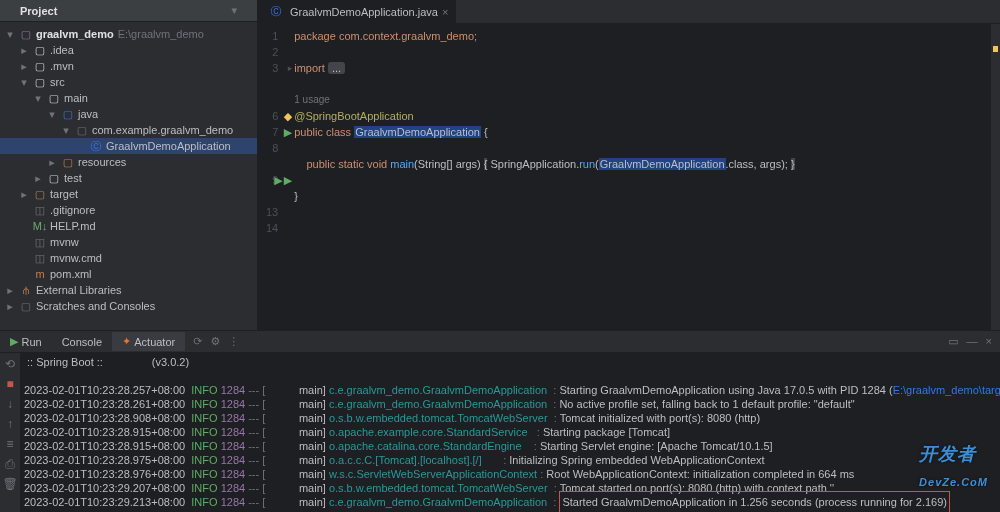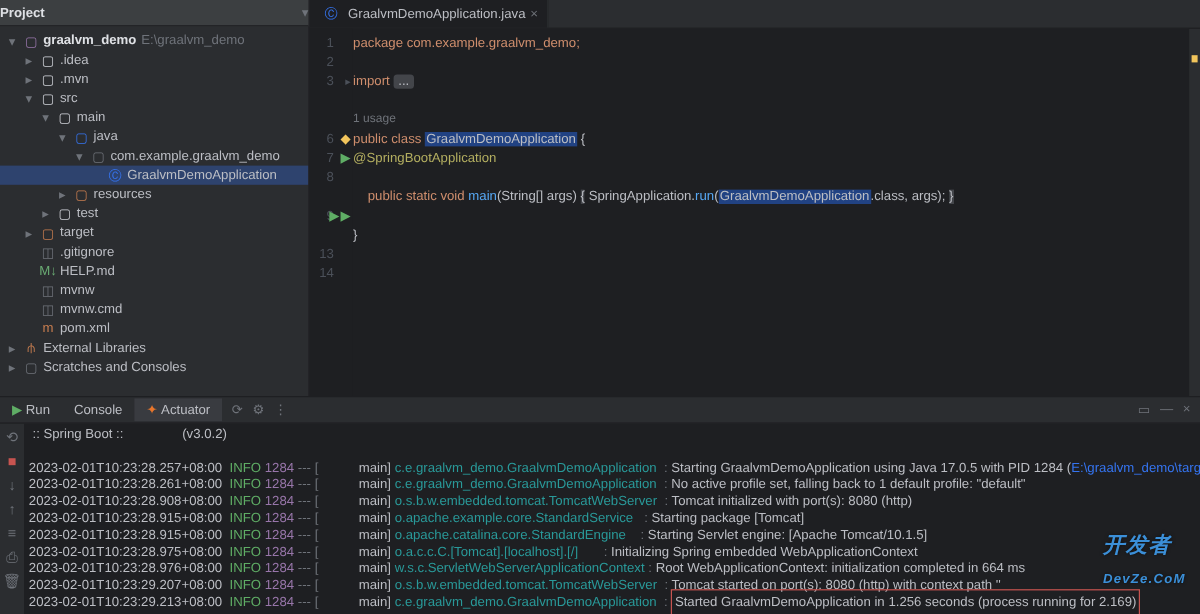--- a/index.html
+++ b/index.html
@@ -1,19 +1,19 @@
 <!DOCTYPE html>
 <html><head>
 <meta charset="utf-8">
 <style>
 *{margin:0;padding:0;box-sizing:border-box;font-family:"Segoe UI",Arial,sans-serif;font-size:11px}
 body{background:#2b2d30;color:#bcbec4;width:1000px;height:512px;overflow:hidden;display:flex;flex-direction:column}
 .top-row{display:flex;height:330px}
 .sidebar{width:258px;background:#2b2d30;border-right:1px solid #1e1f22;display:flex;flex-direction:column}
-.proj-hdr{padding:4px 0;background:#3c3f41;display:flex;align-items:center;gap:4px;border-bottom:1px solid #1e1f22}
+.proj-hdr{padding:4px 20px;background:#3c3f41;display:flex;align-items:center;gap:4px;border-bottom:1px solid #1e1f22}
 .proj-hdr .title{font-weight:bold;color:#dfe1e5}
 .proj-hdr .arrow{color:#6f737a;margin-left:auto}
 .tree{padding:4px 0;overflow:auto}
 .tree-row{display:flex;align-items:center;padding:1px 0;white-space:nowrap;cursor:pointer}
 .tree-row.sel{background:#2e436e}
 .tw{color:#6f737a;width:12px;text-align:center;display:inline-block}
 .ic{width:14px;height:14px;margin:0 3px;display:inline-flex;align-items:center;justify-content:center}
 .ic-folder{color:#ced0d6}
 .ic-folder-open{color:#ced0d6}
 .ic-module{color:#9876aa}
@@ -193,27 +193,27 @@
           <div class="gl"> </div>
         <div class="gl">9<span class="icons">
               <span class="icn-run">▶</span>
               <span class="icn-run">▶</span>
             </span></div>
         <div class="gl"> </div>
           <div class="gl">13</div>
           <div class="gl">14</div>
       </div>
       <div class="code">
-        <div class="cl"><span class="kw">package com.example.graalvm_demo;</span></div>
+        <div class="cl"><span class="kw">package com.context.graalvm_demo;</span></div>
         <div class="cl"></div>
         <div class="cl"><span class="kw">import </span><span class="dots">...</span></div>
         <div class="cl"></div>
         <div class="cl hint">1 usage</div>
+        <div class="cl"><span class="ann">@SpringBootApplication</span></div>
         <div class="cl"><span class="kw">public class </span><span class="hl">GraalvmDemoApplication</span><span> {</span></div>
-        <div class="cl"><span class="ann">@SpringBootApplication</span></div>
         <div class="cl"></div>
         <div class="cl">    <span class="kw">public static void </span><span class="mth">main</span><span>(String[] args) </span><span style="background:#43454a">{</span><span> SpringApplication.</span><span class="mth">run</span><span>(</span><span class="hl">GraalvmDemoApplication</span><span>.class, args); </span><span style="background:#43454a">}</span></div>
         <div class="cl"></div>
         <div class="cl">}</div>
         <div class="cl"></div>
       </div>
       <div class="scroll-ind">
           <div class="warn"></div>
         </div>
     </div>

